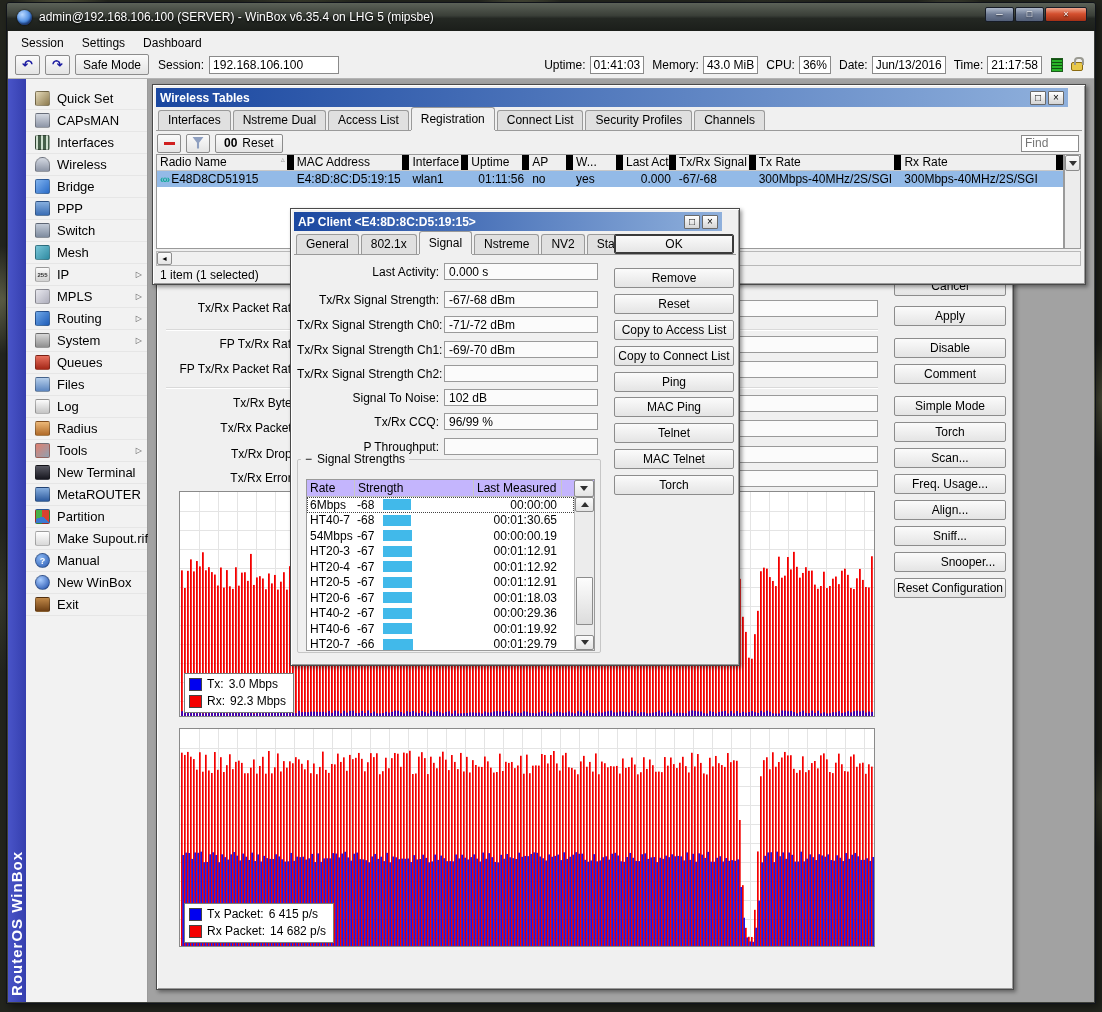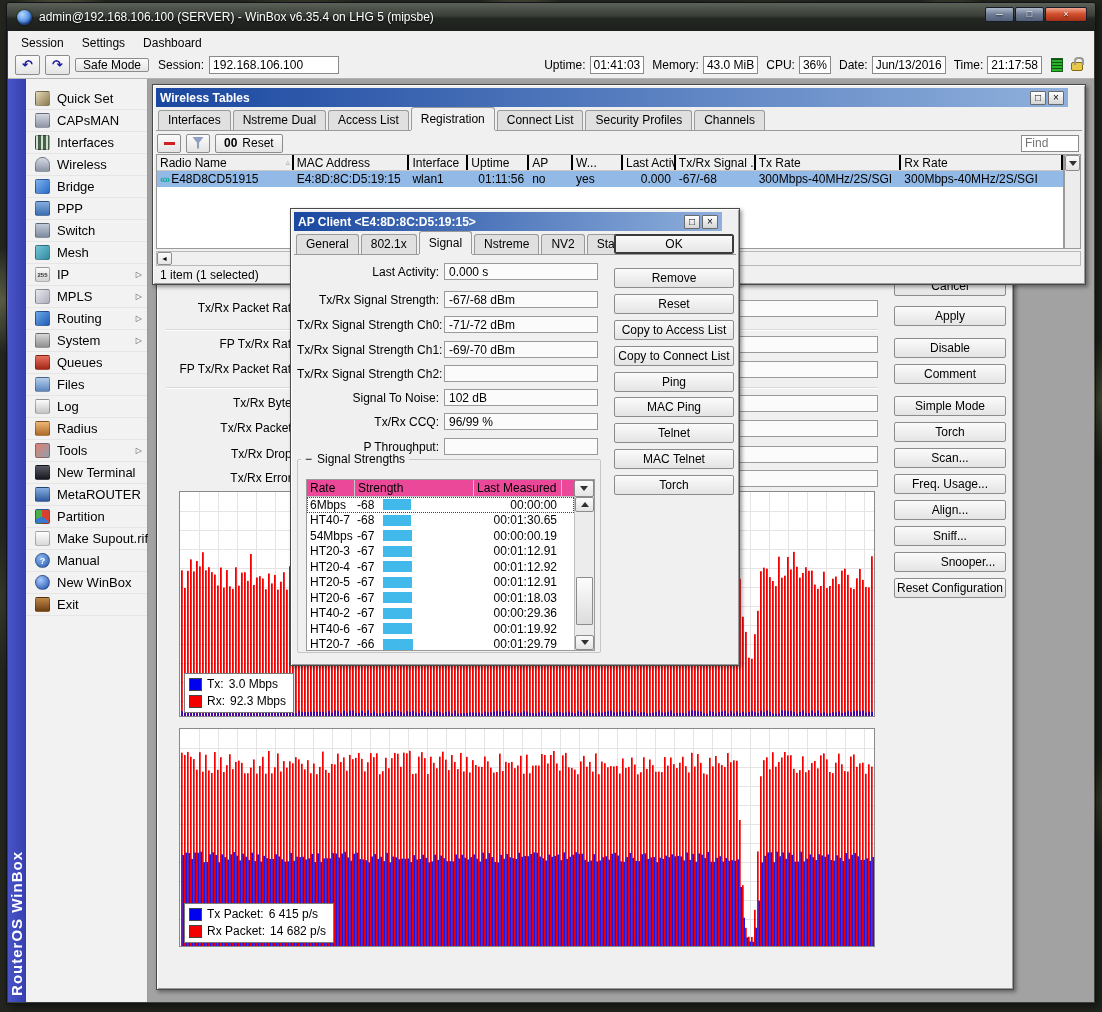--- a/index.html
+++ b/index.html
@@ -43,21 +43,21 @@
   .menu-item { padding:2px 9px; cursor:pointer; }
 
   .toolbar { position:absolute; left:1px; right:1px; top:48px; height:28px; background:#f0f0f0;
     border-bottom:1px solid #b4b4b4; display:flex; align-items:center; padding:0 7px; gap:5px; }
   .tb-btn { width:25px; height:20px; display:flex; align-items:center; justify-content:center; }
   .arr { color:#1a1aa0; font-size:13px; font-weight:bold; line-height:13px; }
   .btn { background:linear-gradient(#fbfbfb,#e4e4e4); border:1px solid #8c8c8c; border-radius:2px;
     font-family:inherit; font-size:12px; display:flex; align-items:center; justify-content:center;
     cursor:pointer; color:#000; }
   .btn.default { border-color:#3a3a3a; box-shadow:inset 0 0 0 1px #3a3a3a; }
-  .safe-mode { width:74px; height:14px; }
+  .safe-mode { width:74px; height:21px; }
   .lbl { margin-left:4px; }
   .inp { border:1px solid #8a8a8a; background:#fff; font-family:inherit; font-size:12px;
     padding:0 3px; height:18px; }
   .session-inp { width:130px; }
   .tb-right { margin-left:auto; display:flex; align-items:center; gap:4px; }
   .stat-box { height:18px; border:1px solid #8a8a8a; background:#fff; padding:1px 3px; white-space:nowrap; }
   .cpu-meter { width:12px; height:14px; border:1px solid #1c5c1c; margin-left:4px;
     background:repeating-linear-gradient(to top,#28b428 0 2px,#11510f 2px 3px); }
   .padlock { width:12px; height:9px; background:#e8c84a; border:1px solid #8a6a10; border-radius:2px;
     position:relative; margin:3px 4px 0 3px; }
@@ -114,22 +114,22 @@
     align-items:center; gap:5px; padding-left:1px; }
   .sq-btn { width:24px; height:19px; }
   .minus-glyph { width:11px; height:3px; background:#d02020; }
   .funnel { width:13px; height:13px; background:#8e9fc0;
     clip-path:polygon(5% 0,95% 0,58% 48%,58% 92%,42% 92%,42% 48%); }
   .reset-btn { height:19px; padding:0 8px; gap:5px; }
   .find-inp { margin-left:auto; margin-right:3px; width:58px; height:17px; }
   .wt-table { position:absolute; left:3px; top:69px; width:908px; height:95px; background:#fff;
     border:1px solid #9a9a9a; overflow:hidden; }
   .wt-thead { display:flex; height:16px; background:#efefef; border-bottom:1px solid #c8c8c8; }
-  .wt-th { border-right:2px solid #000000; padding-left:3px; overflow:hidden; white-space:nowrap;
-    display:flex; align-items:center; cursor:pointer;gap:40px; }
+  .wt-th { border-right:7px solid #000000; padding-left:3px; overflow:hidden; white-space:nowrap;
+    display:flex; cursor:pointer;gap:40px; }
   .sort { margin-left:auto; color:#9a9a9a; font-size:8px; padding-right:2px; }
   .wt-row { display:flex; height:16px; background:#93bae7; cursor:pointer; }
   .wt-td { overflow:hidden; white-space:nowrap; display:flex; align-items:center; padding-left:3px; }
   .wt-td.r { justify-content:flex-end; padding-right:5px; }
   .reg-icon { color:#0faa96; font-weight:bold; font-size:10px; letter-spacing:-1px; margin-right:2px; }
   .wt-vscroll { position:absolute; left:911px; top:69px; width:17px; height:95px; background:#ececec;
     border:1px solid #9a9a9a; }
   .wt-dd { position:absolute; left:0; right:0; top:0; height:16px; }
   .wt-hscroll { position:absolute; left:3px; top:166px; width:925px; height:15px; background:#f0f0f0;
     border:1px solid #b8b8b8; display:flex; align-items:center; }
@@ -166,21 +166,21 @@
   .ap-label { width:142px; text-align:right; margin-right:5px; white-space:nowrap; }
   .ap-value { width:154px; height:17px; background:#fbfbfb; border:1px solid #9a9a9a;
     padding:0 4px; display:flex; align-items:center; overflow:hidden; white-space:nowrap; }
   .ap-btn { position:absolute; left:323px; width:120px; height:20px; }
   .group-box { position:absolute; left:6px; top:250px; width:304px; height:194px;
     border:1px solid #c6c6c6; border-radius:2px; }
   .group-label { position:absolute; left:10px; top:243px; background:#f0f0f0; padding:0 4px;
     display:flex; gap:5px; align-items:center; }
   .sig-table { position:absolute; left:15px; top:270px; width:289px; height:172px; background:#fff;
     border:1px solid #9a9a9a; }
-  .st-head { position:absolute; top:0; left:0; right:0; height:17px; background:#ec4899;
+  .st-head { position:absolute; top:0; left:0; right:0; height:17px; background:#c4b5fd;
     border-bottom:1px solid #c0c0c0; display:flex; }
   .st-th { border-right:1px solid #c8c8c8; padding-left:3px; display:flex; align-items:center;
     overflow:hidden; white-space:nowrap; cursor:pointer; }
   .st-dd { position:absolute; top:0; right:0; width:20px; height:17px; }
   .st-body { position:absolute; top:17px; left:0; width:267px; bottom:0; overflow:hidden; }
   .st-row { height:15.5px; display:flex; align-items:center; cursor:pointer; }
   .st-row.selected { outline:1px dotted #444; outline-offset:-1px; }
   .st-c1 { width:48px; padding-left:3px; } .st-c2 { width:119px; display:flex; align-items:center; }
   .st-c2 .v { width:28px; padding-left:2px; } .st-bar { height:11px; background:#41b9ea; }
   .st-c3 { width:86px; text-align:right; padding-right:3px; }

